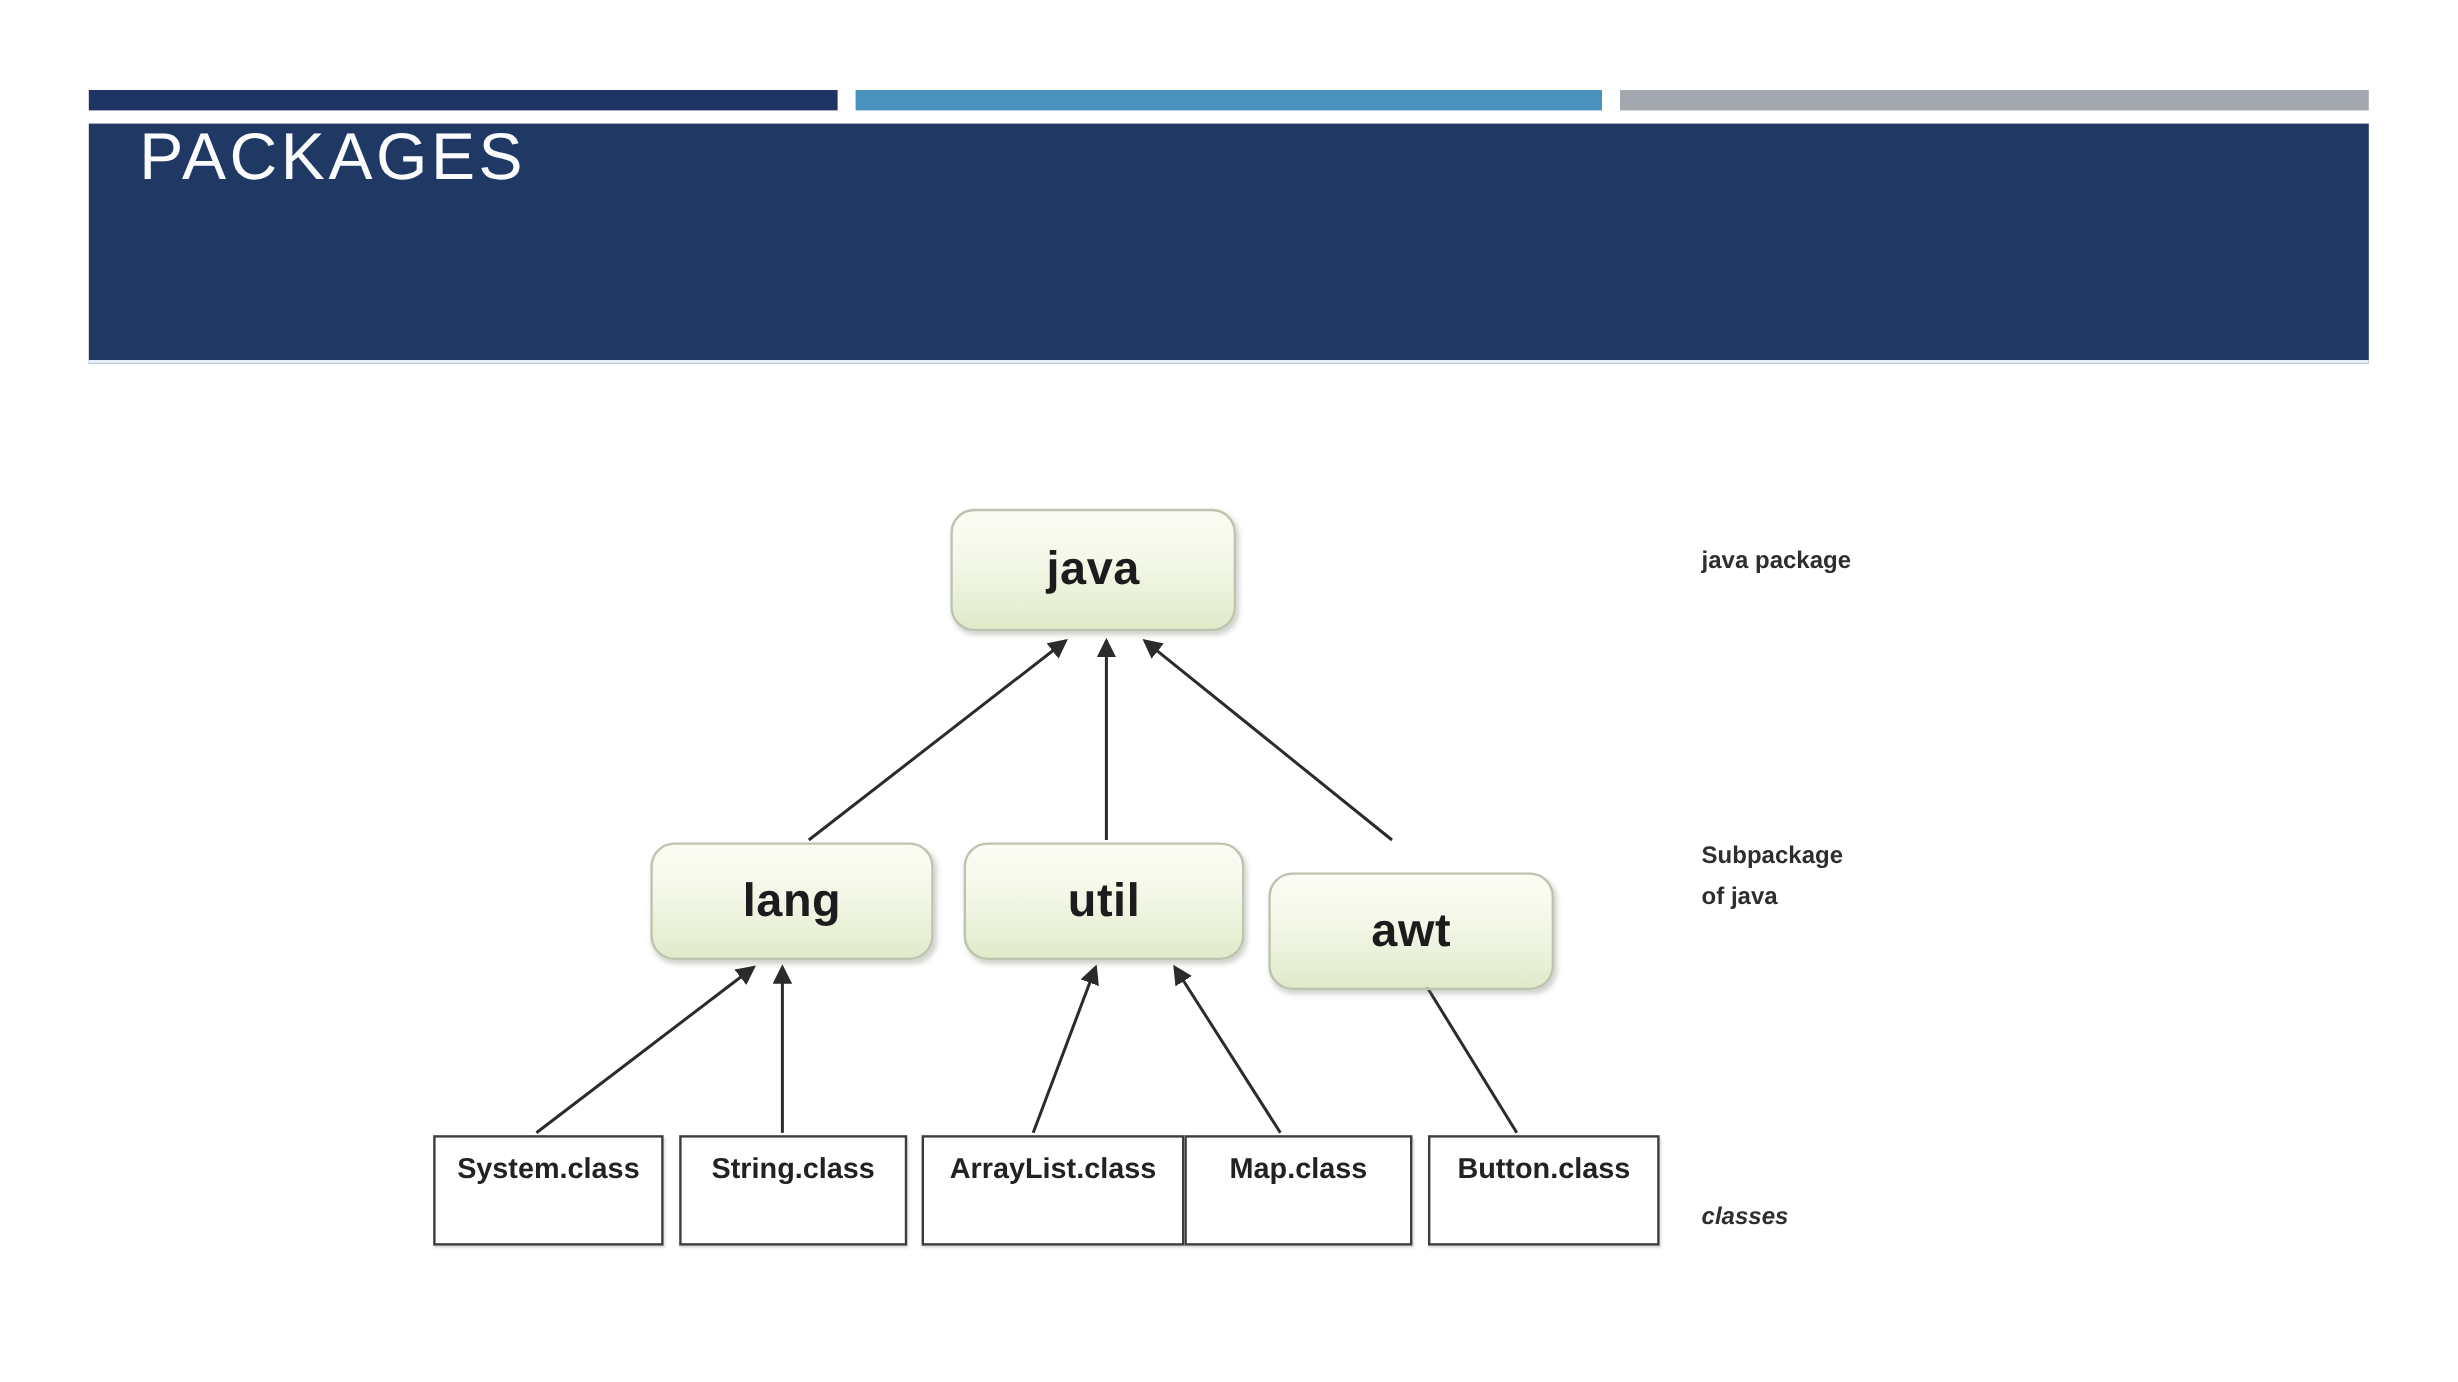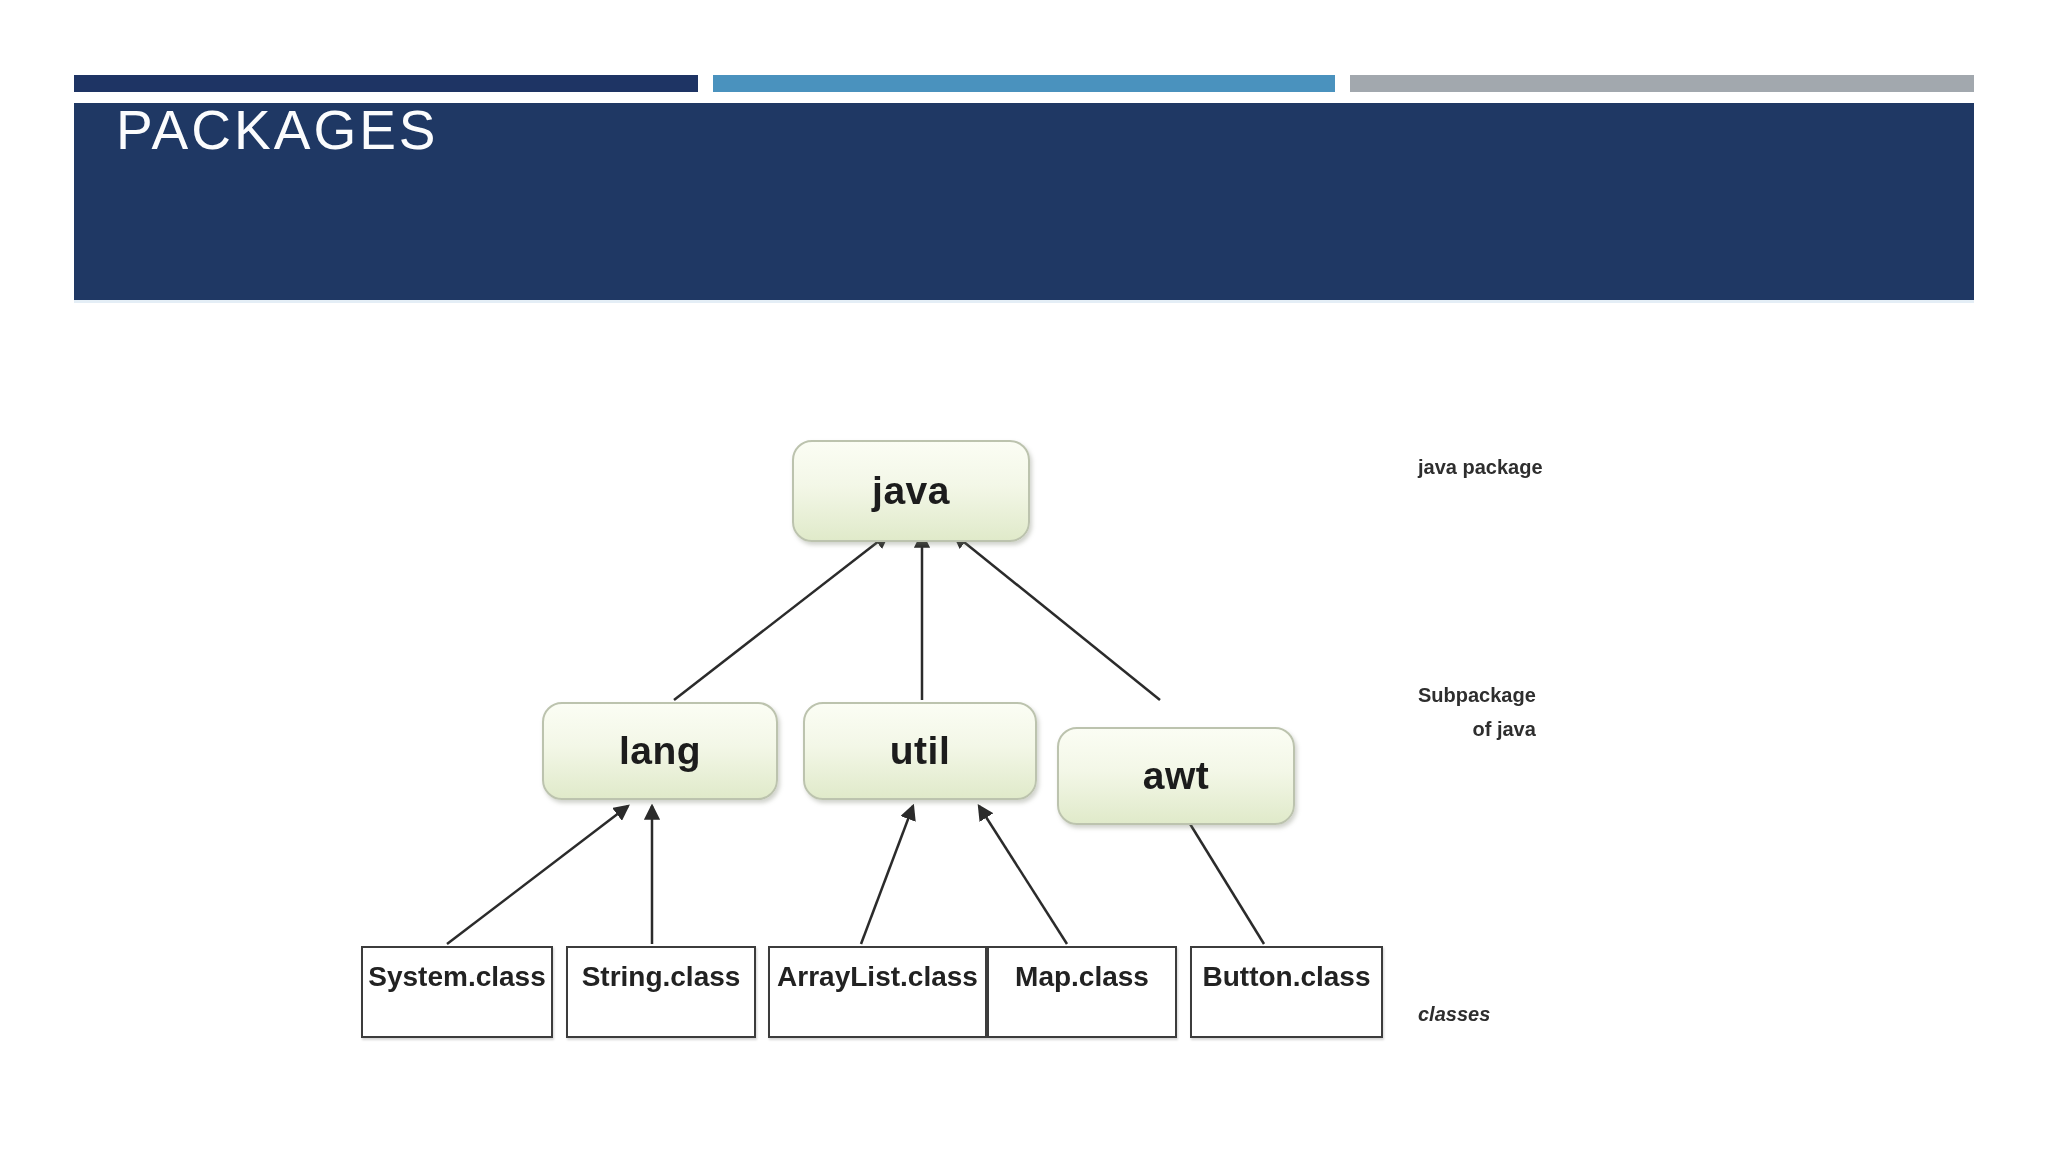--- a/index.html
+++ b/index.html
@@ -40,51 +40,51 @@
     border: 2px solid #bcc3ae;
     border-radius: 20px;
     box-sizing: border-box;
     display: flex; align-items: center; justify-content: center;
     box-shadow: 2px 3px 4px rgba(120,125,110,0.35);
   }
   .pkg-box .pkg-label {
     font-size: 39px; font-weight: bold; color: #1c1c1c;
     letter-spacing: 0.5px;
   }
-  .box-java { left: 792px; top: 440px; width: 238px; height: 102px; align-items: center; }
+  .box-java { left: 792px; top: 424px; width: 238px; height: 102px; align-items: center; }
   .box-lang { left: 542px; top: 702px; width: 236px; height: 98px; }
   .box-util { left: 803px; top: 702px; width: 234px; height: 98px; }
   .box-awt  { left: 1057px; top: 702px; width: 238px; height: 98px; margin-top: 25px; }
 
   .class-box {
     position: absolute; top: 946px; height: 92px;
     background: #ffffff;
     border: 2px solid #3c3c3c;
     box-sizing: border-box;
     display: flex; justify-content: center; align-items: flex-start;
     padding-top: 13px;
     box-shadow: 1px 2px 2px rgba(150,150,150,0.4);
   }
   .class-box .class-label {
-    font-size: 28px; font-weight: bold; color: #222222;
+    font-size: 24px; font-weight: bold; color: #222222;
   }
   .box-system    { left: 361px;  width: 192px; }
   .box-string    { left: 566px;  width: 190px; }
   .box-arraylist { left: 768px;  width: 219px; }
   .box-map       { left: 987px;  width: 190px; }
   .box-button    { left: 1190px; width: 193px; }
 
   
   .side-note {
     position: absolute; left: 1418px;
     font-size: 20px; font-weight: bold; color: #2e2e2e;
     line-height: 34px; white-space: nowrap;
   }
   .note-root       { top: 450px; }
-  .note-subpackage { top: 678px; text-align: right; }
+  .note-subpackage { top: 696px; }
   .note-classes    { top: 997px; font-style: italic; }
 
   
   svg.arrow-layer {
     position: absolute; left: 0; top: 0;
     width: 2048px; height: 1152px;
     pointer-events: none;
   }
   svg.arrow-layer line { stroke: #2b2b2b; stroke-width: 2.5; }
 </style>

